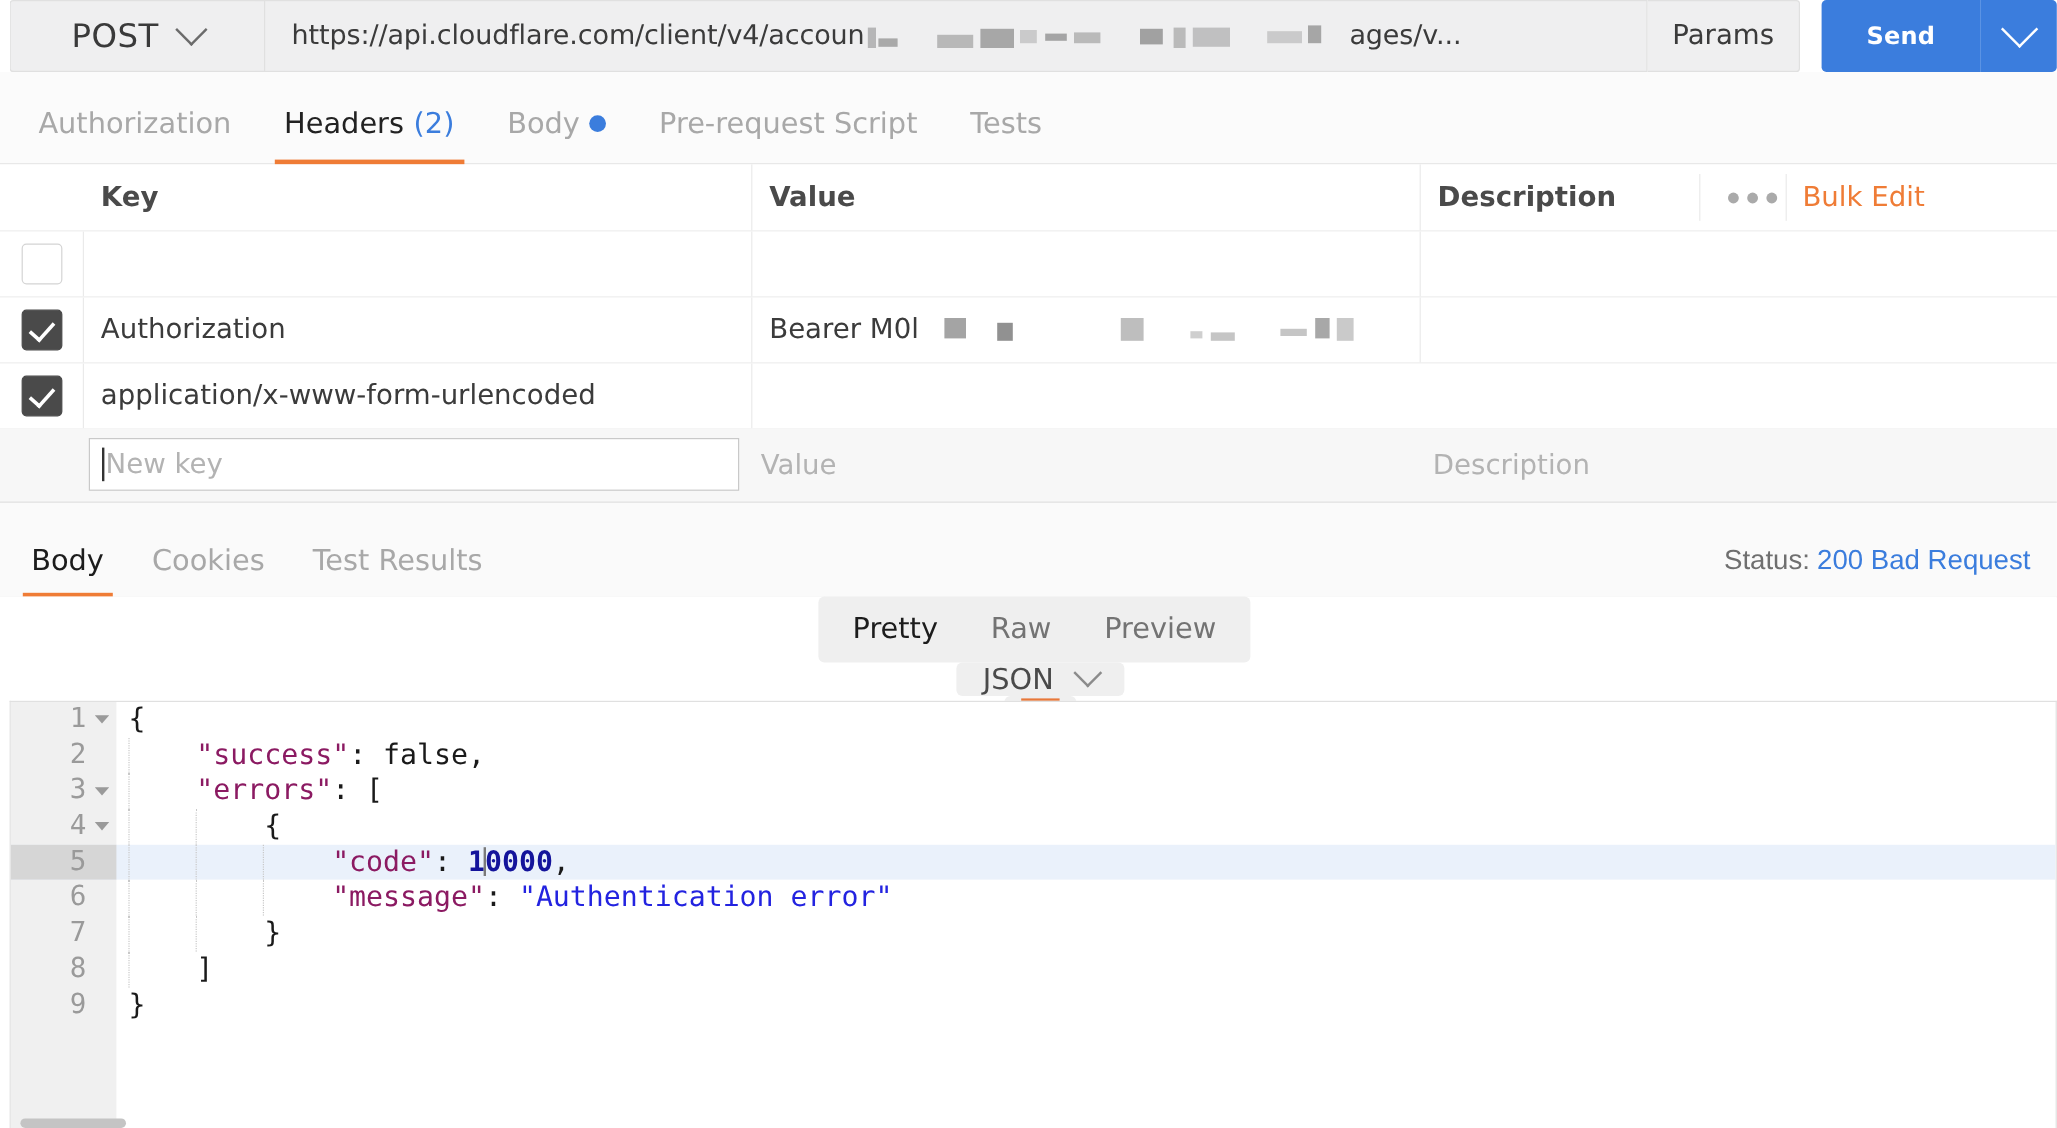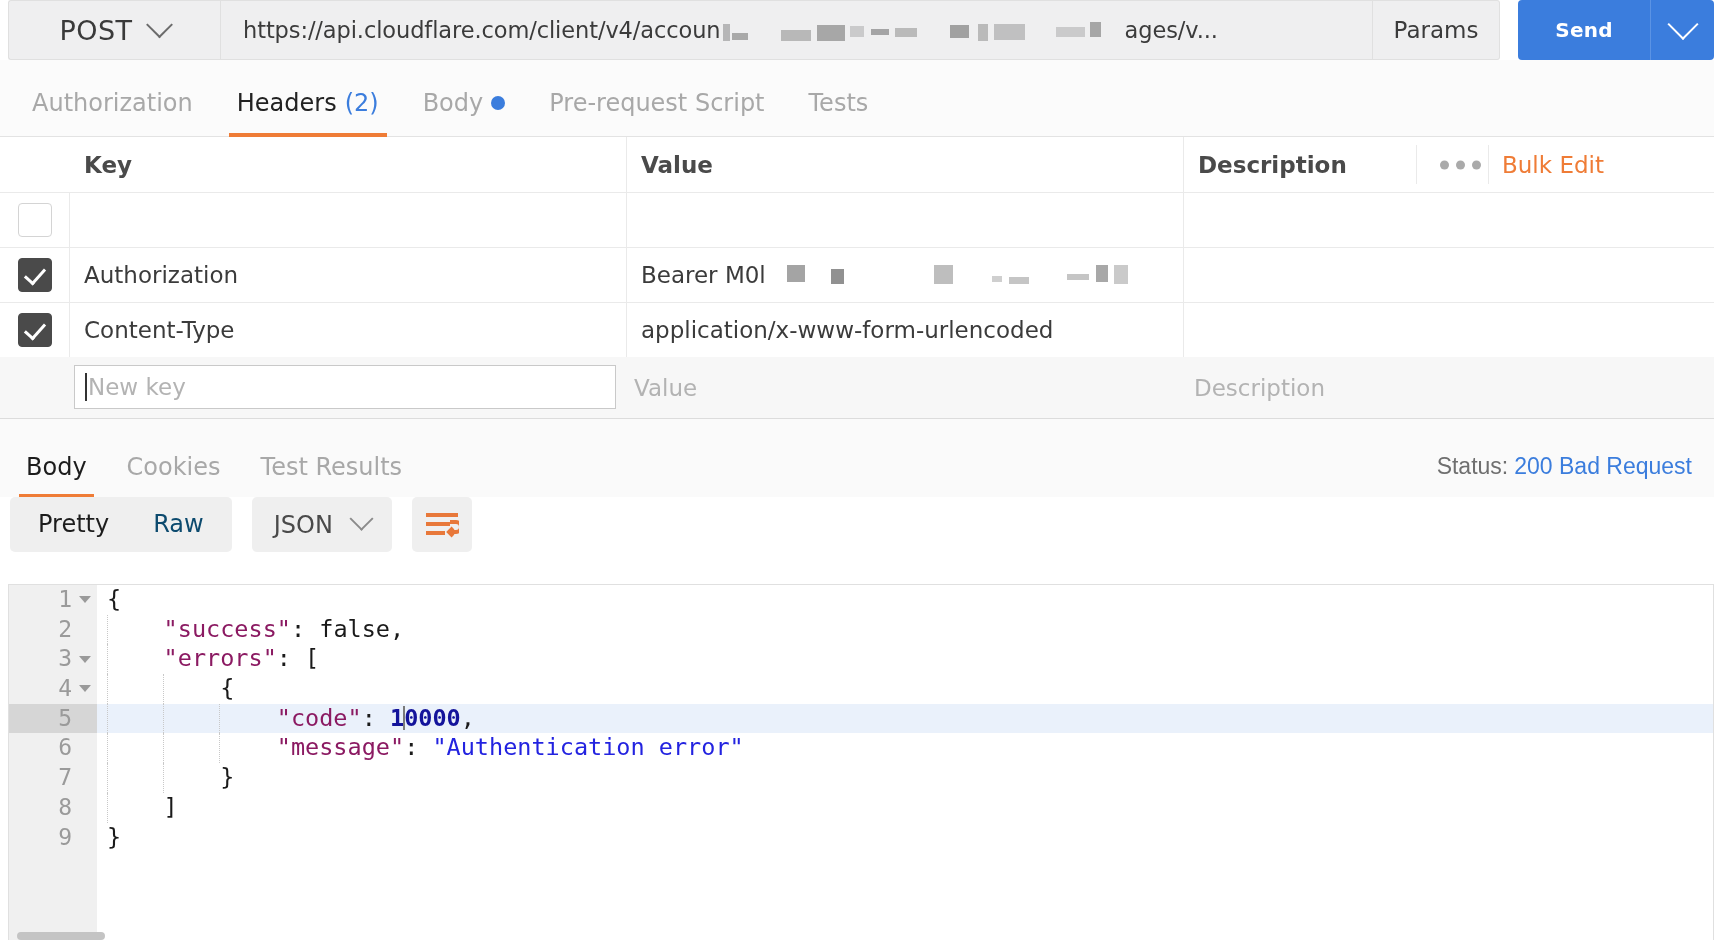--- a/index.html
+++ b/index.html
@@ -347,35 +347,36 @@
   .status-label { color: #6f6f6f; }
   .status-value { color: #3b7ddd; margin-left: 6px; }
 
   
   .body-toolbar {
     position: absolute;
     left: 0; top: 497px;
     width: 1714px; height: 87px;
     background: #ffffff;
     display: flex;
-    align-items: flex-start;
+    align-items: center;
+    flex-direction: column;
   }
   .seg {
     margin-left: 10px;
     height: 55px;
     background: #efefef;
     border-radius: 5px;
     display: flex;
     align-items: center;
     padding: 0 6px;
   }
   .seg-item {
     padding: 0 22px;
     font-size: 24px;
-    color: #0c4a6e;
+    color: #737373;
     line-height: 55px;
   }
   .seg-item.active { color: #1c1c1c; }
   .fmt-select {
     margin-left: 20px;
     height: 55px;
     background: #efefef;
     border-radius: 5px;
     display: flex;
     align-items: center;
@@ -581,23 +582,20 @@
           </span>
         </div>
         <div class="cell-desc">
           <span class="cell-txt"></span>
         </div>
       </div>
       <div class="hrow data">
         <div class="cell-chk">
           <div class="chkbox on"></div>
         </div>
-        <div class="cell-key">
-          <span class="cell-txt">Content-Type</span>
-        </div>
         <div class="cell-val">
           <span class="cell-txt">application/x-www-form-urlencoded</span>
         </div>
         <div class="cell-desc">
           <span class="cell-txt"></span>
         </div>
       </div>
     </div>
 </div>
 
@@ -616,20 +614,21 @@
     <div class="resp-tab"><span>Test Results</span></div>
     <div class="status-wrap">
     <span class="status-label">Status:</span><span class="status-value">200 Bad Request</span>
   </div>
 </div>
 
 <div class="body-toolbar">
   <div class="seg" id="seg-modes">
       <span class="seg-item active">Pretty</span>
       <span class="seg-item">Raw</span>
+      <span class="seg-item">Preview</span>
     </div>
   <div class="fmt-select">
     <span class="fmt-label">JSON</span>
     <span class="chev"></span>
   </div>
   <div class="wrap-btn">
     <svg width="34" height="28" viewBox="0 0 34 28">
       <rect x="1" y="2" width="32" height="4" fill="#e8783a"></rect>
       <rect x="1" y="11" width="24" height="4" fill="#e8783a"></rect>
       <rect x="1" y="20" width="19" height="4" fill="#e8783a"></rect>

